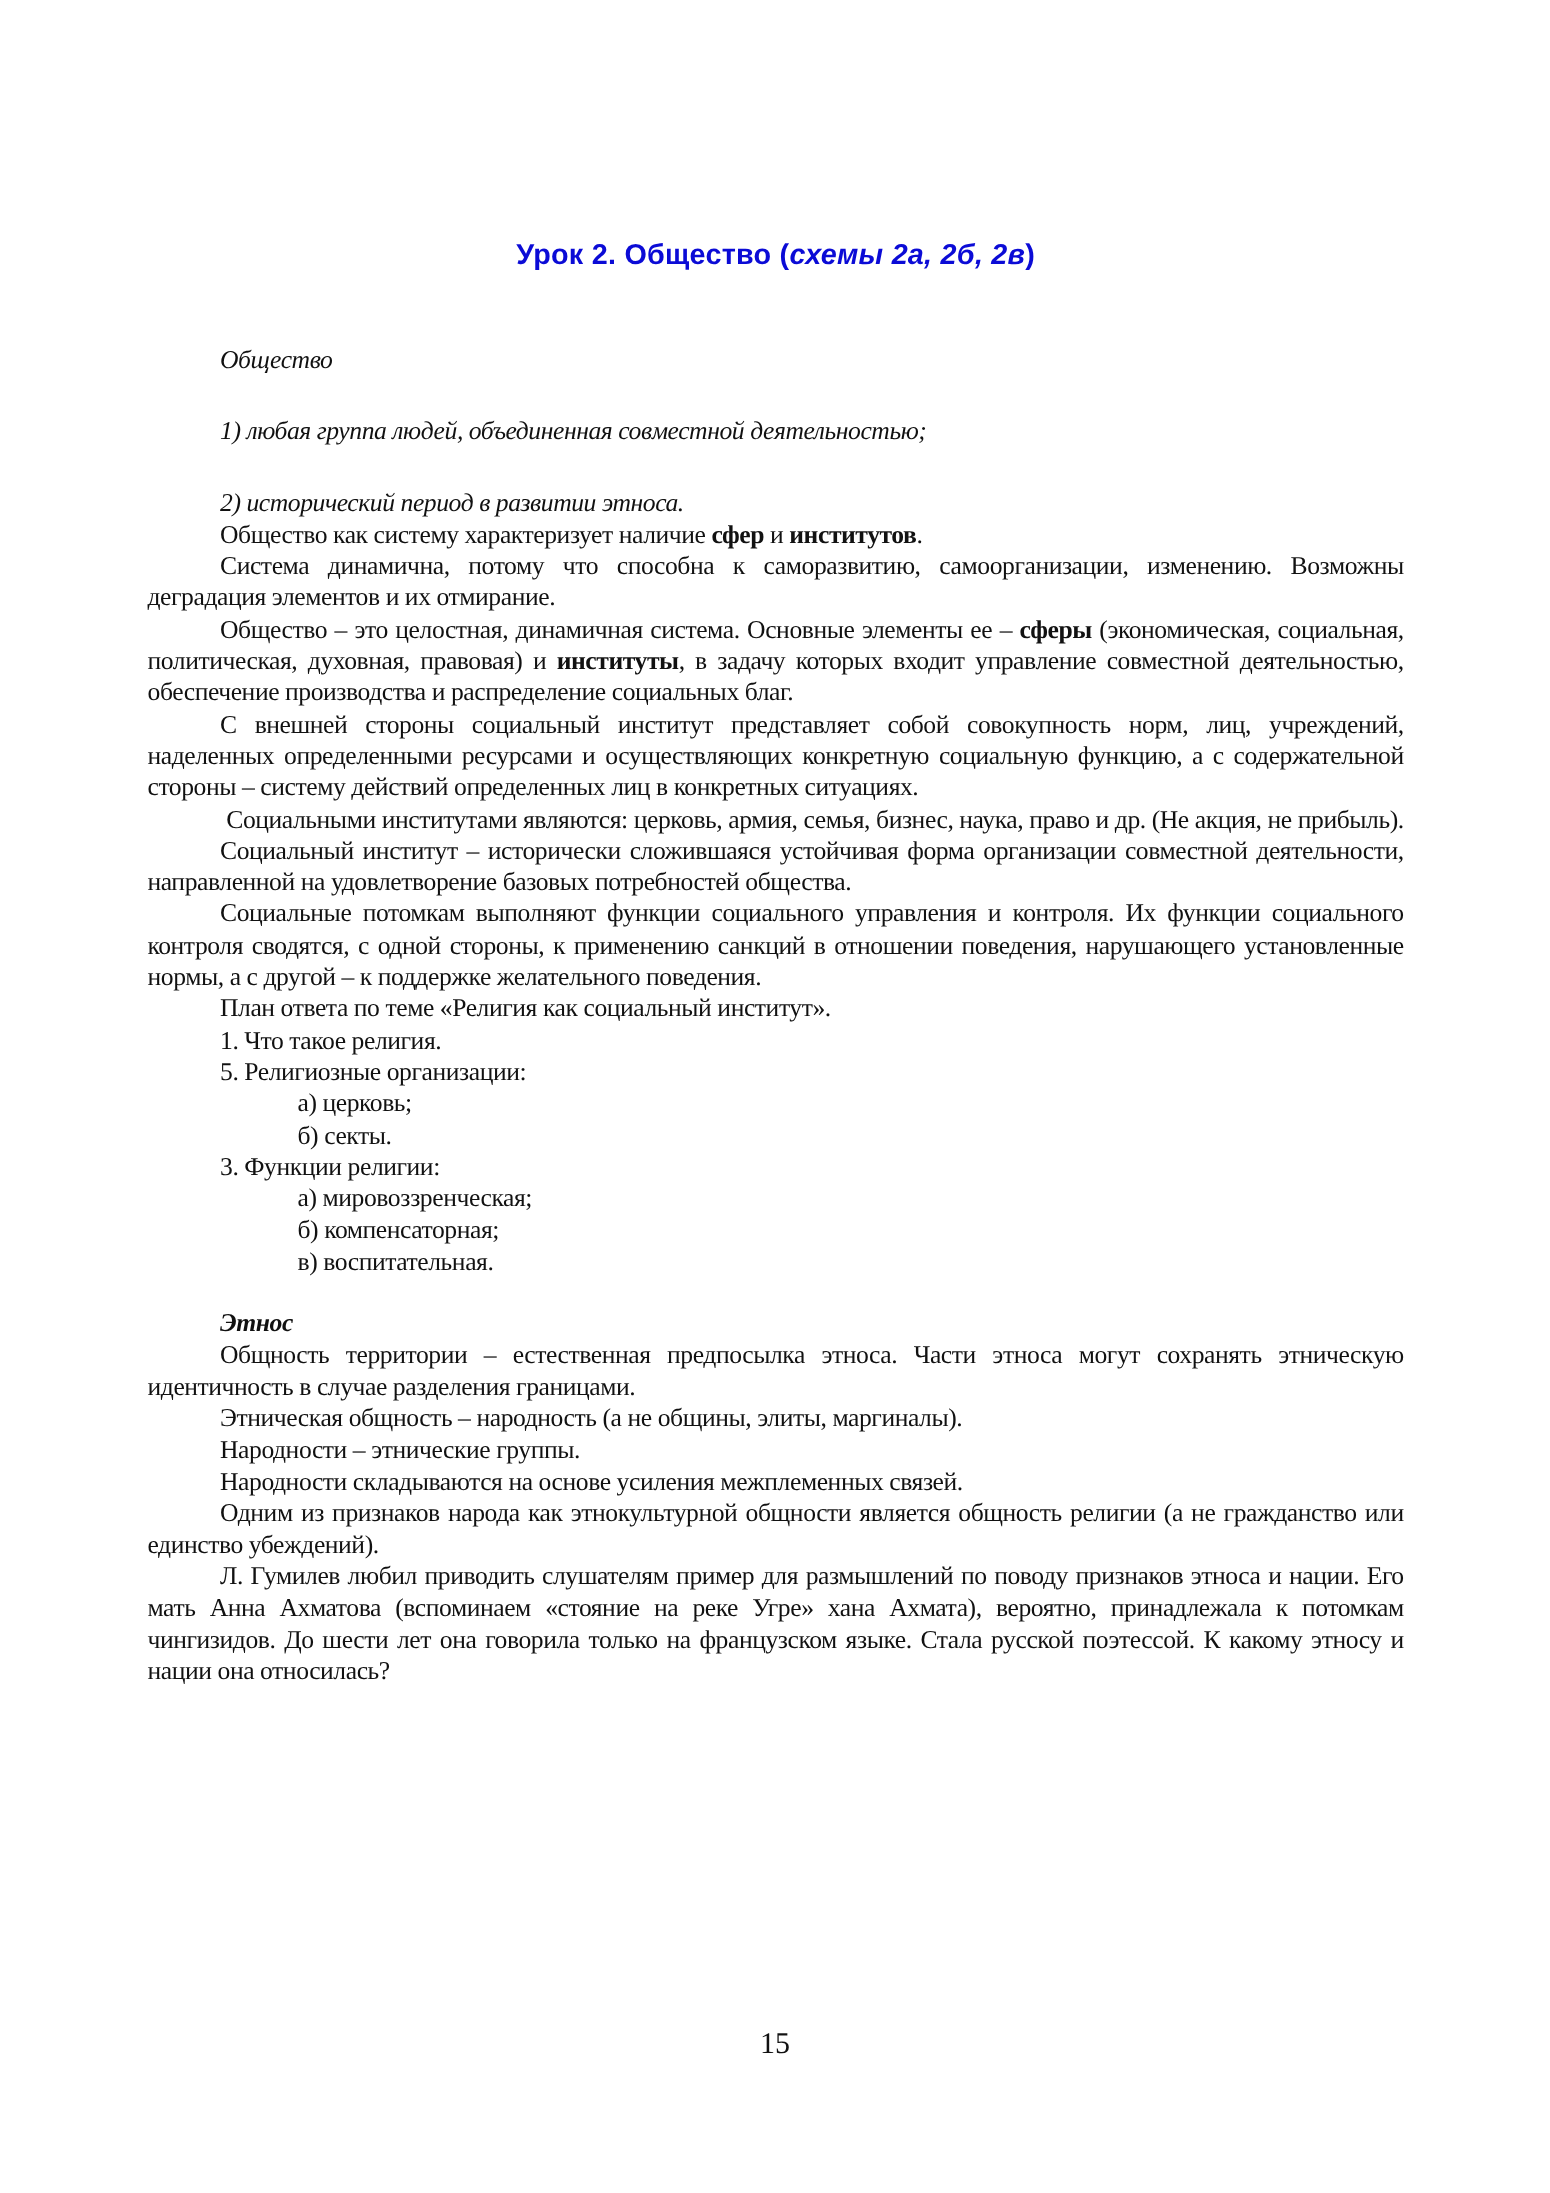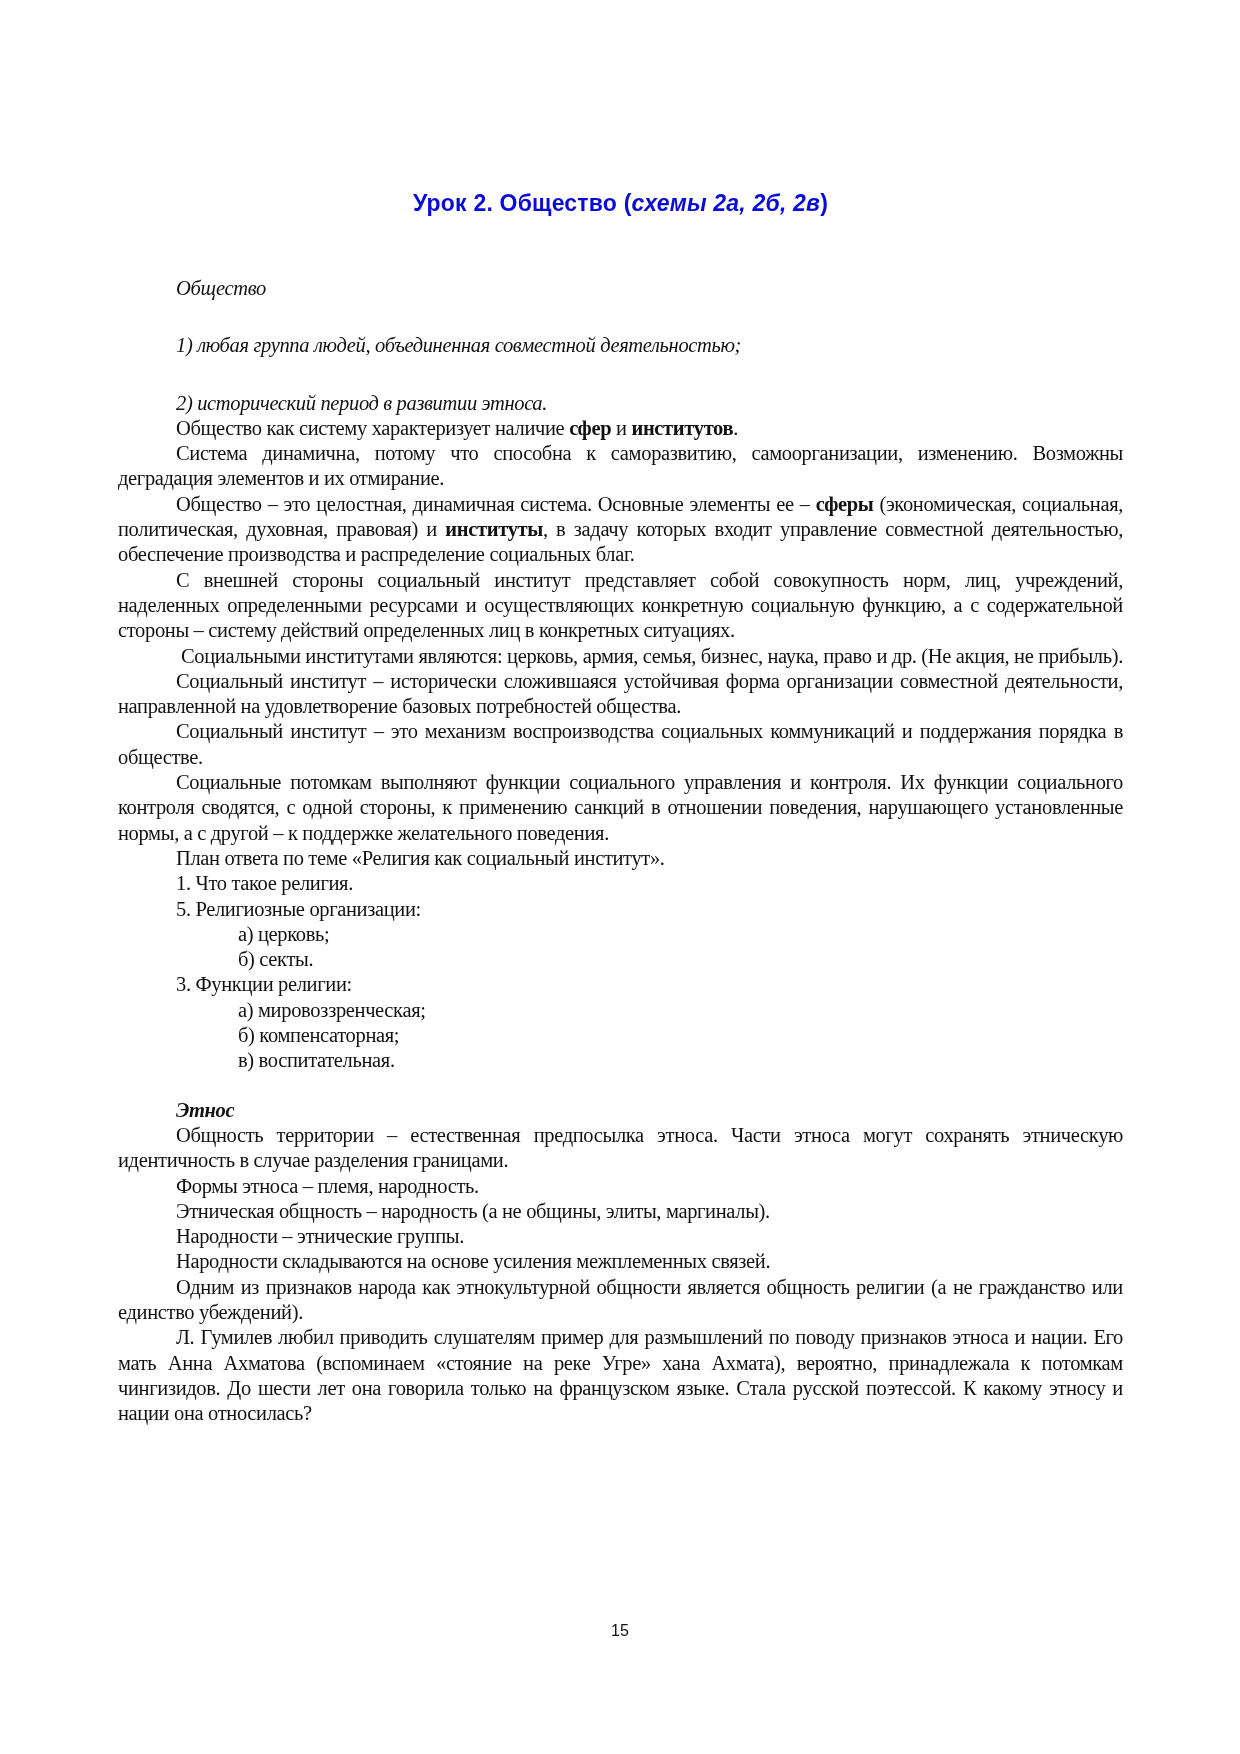--- a/index.html
+++ b/index.html
@@ -18,21 +18,21 @@
   }
   .body p { margin: 0; text-align: justify; text-indent: 58px; }
   .body p.nojust { text-align: left; }
   .body p.ital { font-style: italic; margin-top: 32px; }
   .body p.heading { font-style: italic; font-weight: bold; margin-top: 24px; }
   .body p.sub { text-indent: 0; padding-left: 120px; text-align: left; }
   .body p.extra-indent { text-indent: 63px; }
   .body b { font-weight: bold; }
   .pagenum {
     position: absolute; left: 0; top: 1622px; width: 1240px; text-align: center;
-    font-family: Liberation Sans, sans-serif; font-size: 16px; color: #111;
+    font-family: Liberation Serif, serif; font-size: 24px; color: #111;
   }
 </style>
 </head>
 <body>
 
 <div class="page">
 
   <div class="title">
     <span>Урок 2.  Общество  (</span><span class="it">схемы 2а, 2б, 2в</span><span>)</span>
   </div>
@@ -40,36 +40,34 @@
   <div class="body">
     <p class="ital nojust">Общество</p>
     <p class="ital nojust">1) любая группа людей, объединенная совместной   деятельностью;</p>
     <p class="ital nojust">2) исторический период в развитии этноса.</p>
     <p class="nojust"><span>Общество как систему характеризует наличие </span><b>сфер</b><span> и </span><b>институтов</b><span>.</span></p>
     <p>Система динамична, потому что способна к саморазвитию, самоорганизации, изменению. Возможны деградация элементов и их отмирание.</p>
     <p><span>Общество – это целостная, динамичная система. Основные элементы ее – </span><b>сферы</b><span> (экономическая, социальная, политическая, духовная, правовая) и </span><b>институты</b><span>, в задачу которых входит управление совместной деятельностью, обеспечение производства и распределение социальных благ.</span></p>
     <p>С внешней стороны социальный институт представляет собой совокупность норм, лиц, учреждений, наделенных определенными ресурсами и осуществляющих конкретную социальную функцию, а с содержательной стороны – систему действий определенных лиц в конкретных ситуациях.</p>
     <p class="extra-indent">Социальными институтами являются: церковь, армия, семья, бизнес, наука, право и др. (Не акция, не прибыль).</p>
     <p>Социальный институт – исторически сложившаяся устойчивая форма организации совместной деятельности, направленной на удовлетворение базовых потребностей общества.</p>
-    <p>Социальный институт – это механизм воспроизводства социальных коммуникаций и поддержания порядка в обществе.</p>
     <p>Социальные потомкам выполняют функции социального управления и контроля. Их функции социального контроля сводятся, с одной стороны, к применению санкций в отношении поведения, нарушающего установленные нормы, а с другой – к поддержке желательного поведения.</p>
     <p class="nojust">План ответа по теме «Религия как социальный институт».</p>
 
     <p class="nojust">1. Что такое религия.</p>
     <p class="nojust">5. Религиозные организации:</p>
     <p class="sub">а) церковь;</p>
     <p class="sub">б) секты.</p>
     <p class="nojust">3. Функции религии:</p>
     <p class="sub">а) мировоззренческая;</p>
     <p class="sub">б) компенсаторная;</p>
     <p class="sub">в) воспитательная.</p>
 
     <p class="heading nojust">Этнос</p>
     <p>Общность территории – естественная предпосылка этноса. Части этноса могут сохранять этническую идентичность в случае разделения границами.</p>
-    <p class="nojust">Формы этноса – племя, народность.</p>
     <p class="nojust">Этническая общность – народность (а не общины, элиты, маргиналы).</p>
     <p class="nojust">Народности – этнические группы.</p>
     <p class="nojust">Народности складываются на основе усиления межплеменных связей.</p>
     <p>Одним из признаков народа как этнокультурной общности является общность религии (а не гражданство или единство убеждений).</p>
     <p>Л. Гумилев любил приводить слушателям пример для размышлений по поводу признаков этноса и нации. Его мать Анна Ахматова (вспоминаем «стояние на реке Угре» хана Ахмата), вероятно, принадлежала к потомкам чингизидов. До шести лет она говорила только на французском языке. Стала русской поэтессой. К какому этносу и нации она относилась?</p>
   </div>
 </div>
 
 <div class="pagenum">15</div>
 

